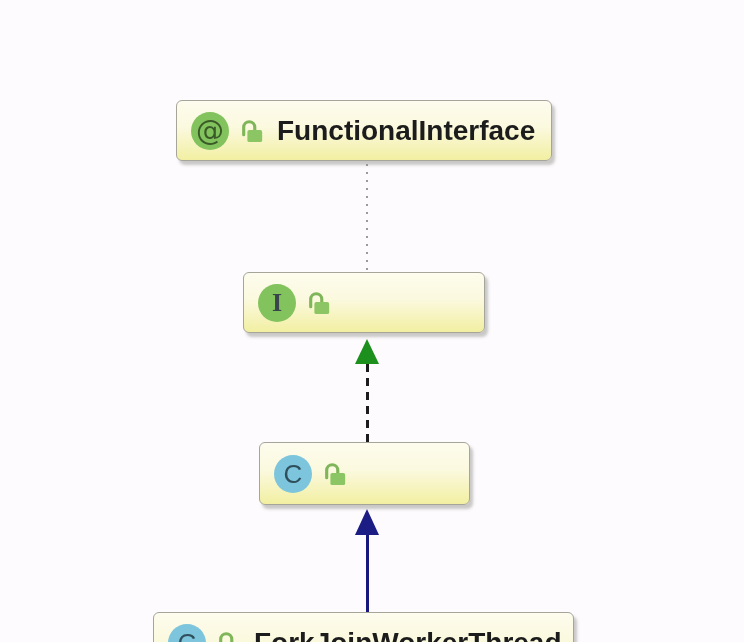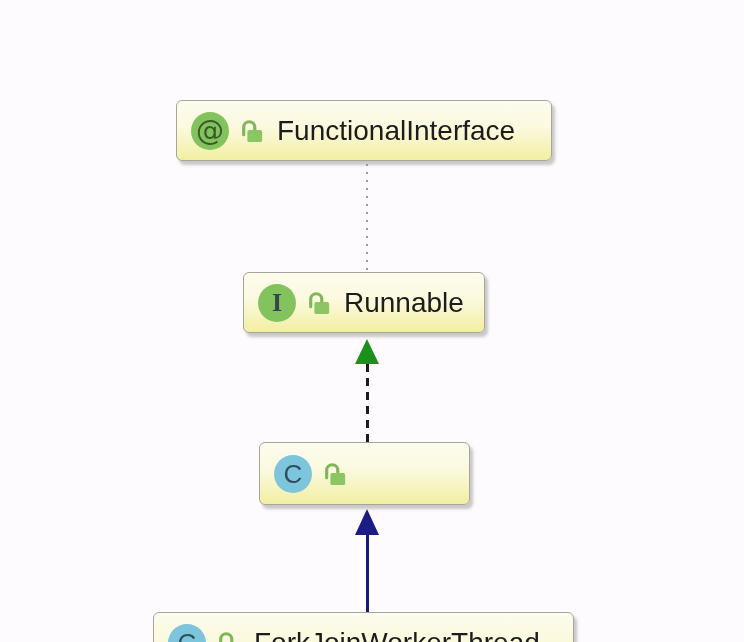--- a/index.html
+++ b/index.html
@@ -41,20 +41,21 @@
   .kind-class      { background: #7cc5dc; color: #2f4f5c; font-family: "Liberation Sans", sans-serif; }
 
   .lock { margin-left: 11px; flex: 0 0 auto; }
 
   .node-label {
     margin-left: 13px;
     font-size: 28px;
     color: #1c1c1c;
     white-space: nowrap;
     letter-spacing: 0px;
+    font-weight: bold;
   }
 
   
   .edge-line { position: absolute; }
   .line-dotted {
     left: 366px; top: 164px; width: 2px; height: 107px;
     background: repeating-linear-gradient(to bottom, #9a9a9a 0 2px, transparent 2px 8px);
   }
   .line-dashed {
     left: 366px; top: 364px; width: 3px; height: 78px;
@@ -94,21 +95,20 @@
     </svg>
     <span class="node-label">FunctionalInterface</span>
   </div>
 
   <div class="node node-runnable">
     <div class="kind-icon kind-interface">I</div>
     <svg class="lock" width="24" height="28" viewBox="0 0 26 30">
       <path d="M4 19 v-8 a6 6 0 0 1 12 0 v3" fill="none" stroke="#80b65a" stroke-width="3.4" stroke-linecap="round"></path>
       <rect x="8" y="14" width="16" height="13" rx="2" fill="#8cc664"></rect>
     </svg>
-    <span class="node-label">Runnable</span>
   </div>
 
   <div class="node node-thread">
     <div class="kind-icon kind-class">C</div>
     <svg class="lock" width="24" height="28" viewBox="0 0 26 30">
       <path d="M4 19 v-8 a6 6 0 0 1 12 0 v3" fill="none" stroke="#80b65a" stroke-width="3.4" stroke-linecap="round"></path>
       <rect x="8" y="14" width="16" height="13" rx="2" fill="#8cc664"></rect>
     </svg>
   </div>
 

